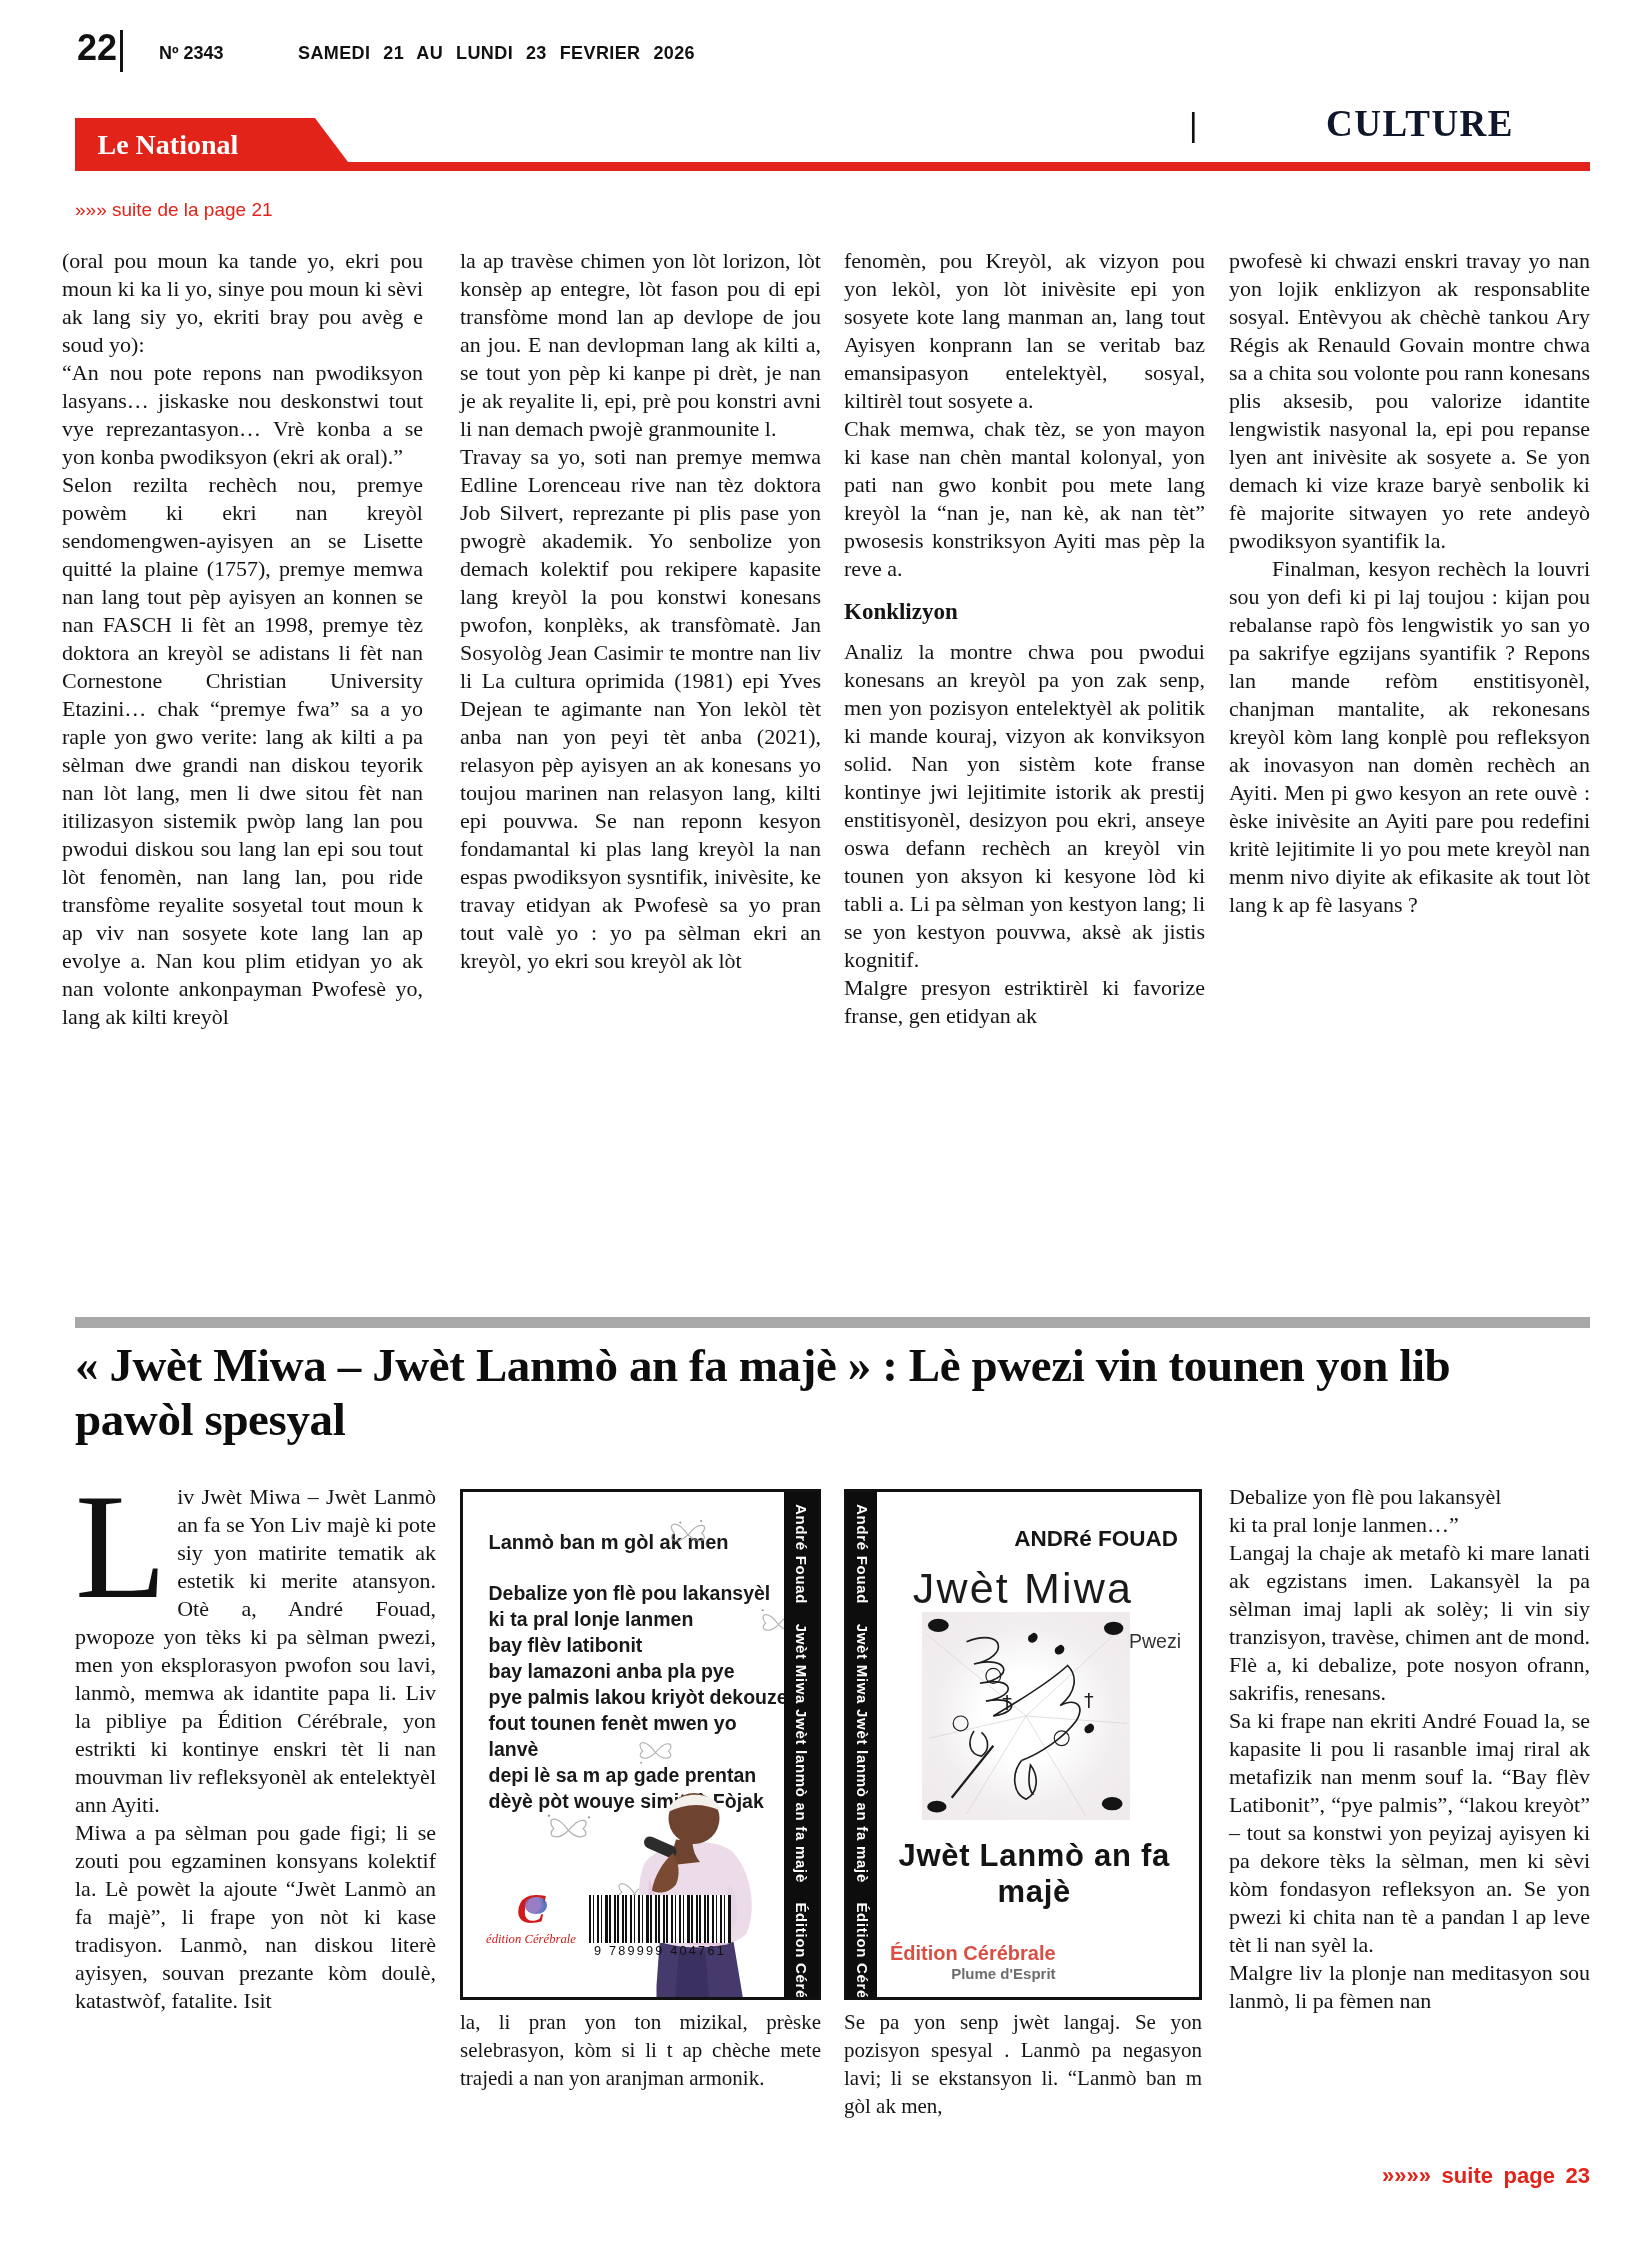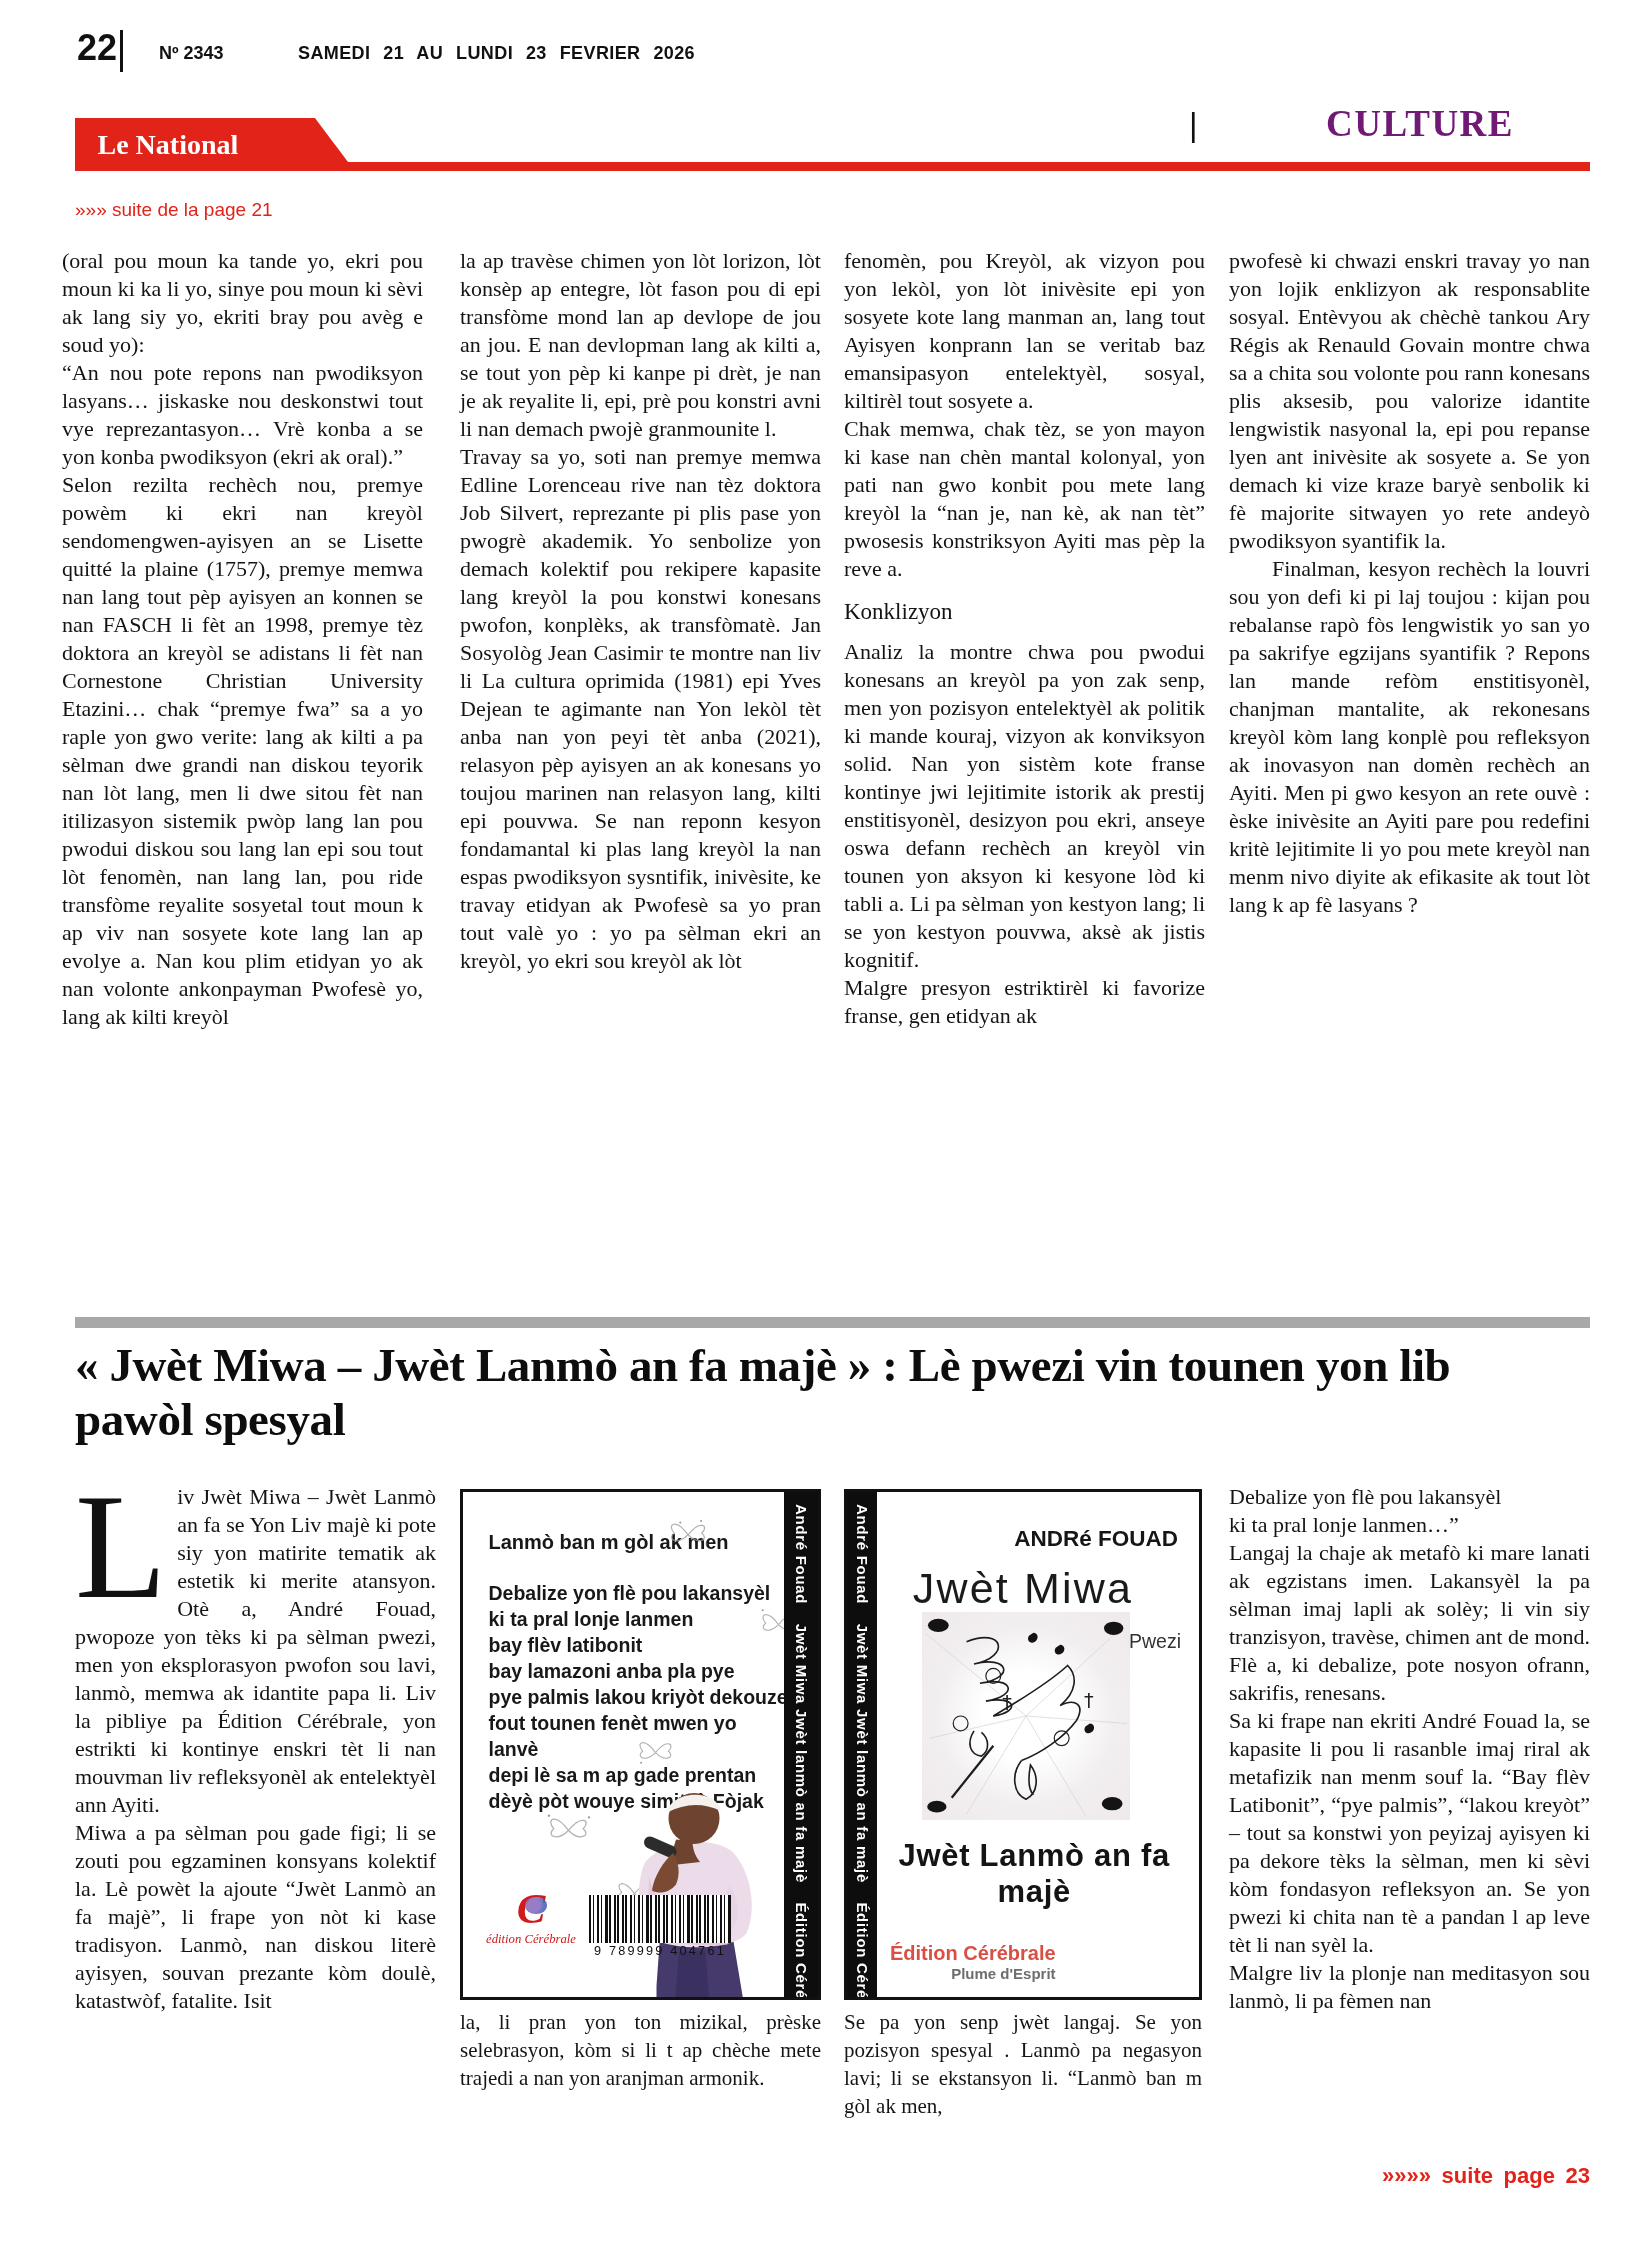--- a/index.html
+++ b/index.html
@@ -12,30 +12,30 @@
   
   .pageno{left:77px;top:27px;font:bold 36px "Liberation Sans",sans-serif;color:#111;}
   .pageno-bar{left:120px;top:30px;width:3px;height:42px;background:#111;}
   .issue{left:159px;top:43px;font:bold 18px "Liberation Sans",sans-serif;color:#111;}
   .dateline{left:298px;top:43px;font:bold 18px "Liberation Sans",sans-serif;letter-spacing:0.4px;word-spacing:7.5px;color:#111;}
   .redline{left:75px;top:162px;width:1515px;height:9px;background:#e2231a;}
   .banner{left:75px;top:118px;width:279px;height:52px;background:#e2231a;
     clip-path:polygon(0 0,86% 0,100% 100%,0 100%);z-index:2;}
   .banner span{display:block;padding:10.5px 0 0 22.5px;font:bold 28px "Liberation Serif",serif;color:#fff;}
   .culture-sep{left:1189px;top:106px;font:300 33px "Liberation Sans",sans-serif;color:#111;}
-  .culture{left:1326px;top:102px;font:bold 37px "Liberation Serif",serif;letter-spacing:1.5px;color:#701a75;text-align:right;}
+  .culture{left:1326px;top:102px;font:bold 37px "Liberation Serif",serif;letter-spacing:1.5px;color:#0f172a;text-align:right;}
   .suite21{left:75px;top:199px;font:19px "Liberation Sans",sans-serif;color:#e2231a;}
   
   .col{width:361px;text-align:justify;font-size:22px;line-height:28px;color:#141414;}
   .col p{margin:0;}
   .c1{left:62px;top:247px;}
   .c2{left:460px;top:247px;}
   .c3{left:844px;top:247px;}
   .c4{left:1229px;top:247px;width:361px;}
-  .konk{font-weight:normal;font-size:23px;text-align:left;margin:15px 0 12px 0;}
+  .konk{font-weight:bold;font-size:23px;text-align:left;margin:15px 0 12px 0;}
   
   .graybar{left:75px;top:1317px;width:1515px;height:11.2px;background:#a8a8a8;}
   .headline{left:75px;top:1338px;width:1492px;font:bold 47px/54px "Liberation Serif",serif;
     letter-spacing:-0.4px;color:#0d0d0d;text-align:left;}
   
   .a2c1{left:75px;top:1483px;}
   .dropcap{float:left;font-size:150px;line-height:.76;margin:6px 10.5px 0 0;color:#111;}
   .caption{font-size:21px;line-height:28px;text-align:justify;}
   .cap2{left:460px;top:2008px;width:361px;}
   .cap3{left:844px;top:2008px;width:358px;}

